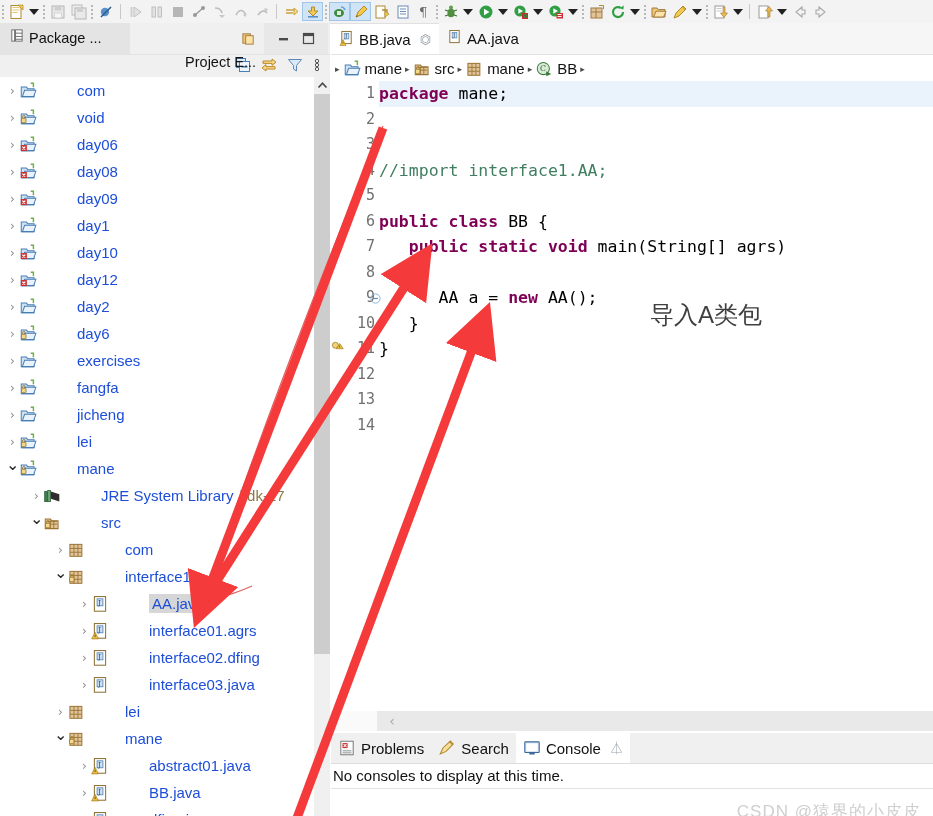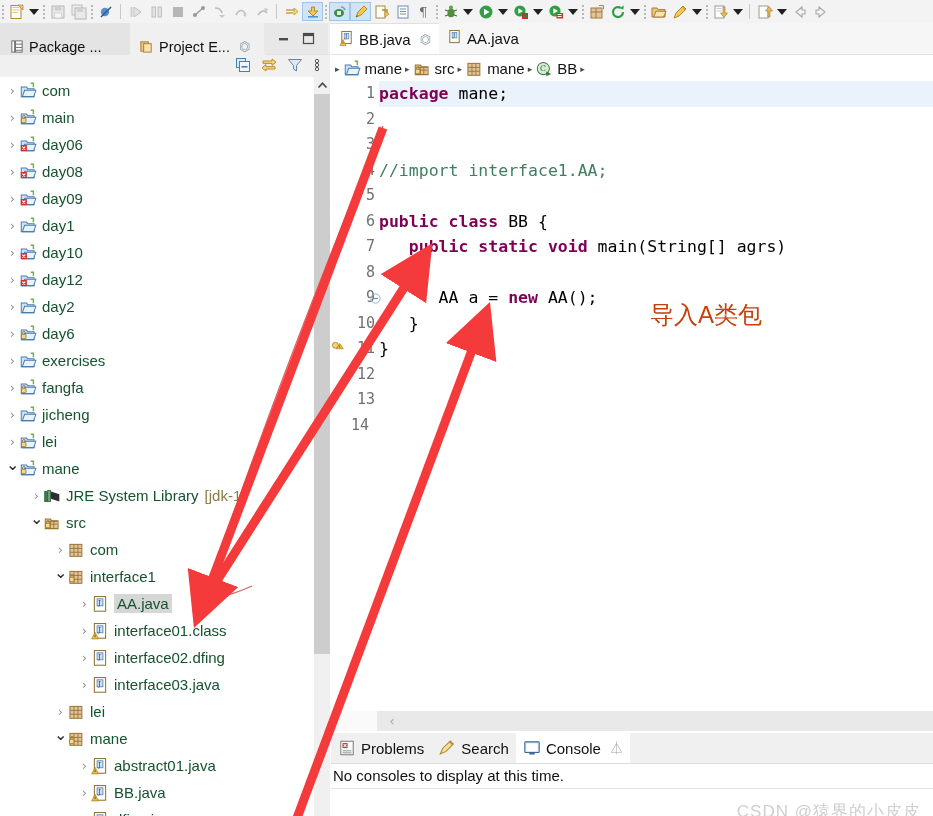--- a/index.html
+++ b/index.html
@@ -25,37 +25,37 @@
      position:relative;}
   .tb-btn.on{background:#cfe4f7;border:1px solid #9fc6e8;box-sizing:border-box;}
   .tb-ico{width:16px;height:16px;display:block;}
   .caret{width:0;height:0;border-left:5px solid transparent;border-right:5px solid transparent;
      border-top:6px solid #222;}
   .tb-car{width:14px;height:19px;display:flex;align-items:center;justify-content:center;}
 
   
   .leftpanel{position:absolute;left:0;top:23px;width:330px;height:793px;background:#fff;}
   .lp-tabs{position:relative;height:31px;background:#f0f0f0;border-bottom:1px solid #e3e3e3;}
-  .lp-tab{position:absolute;top:0;height:31px;display:flex;align-items:flex-start;gap:5px;
-     padding:16px 9px;font-size:14.5px;box-sizing:border-box;}
+  .lp-tab{position:absolute;top:0;height:31px;display:flex;align-items:flex-end;gap:5px;
+     padding:8px 9px;font-size:14.5px;box-sizing:border-box;}
   .lp-tab.active{background:#e4e4e4;}
-  .lp-tab.inactive{background:#f0f0f0;}
+  .lp-tab.inactive{background:#f0f0f0;flex-direction:column;}
   .lp-tab .lbl{white-space:nowrap;}
   .winbtns{position:absolute;right:2px;top:0;width:64px;height:31px;background:#e8e8e8;
      display:flex;align-items:center;justify-content:center;gap:10px;}
   .wb{width:15px;height:13px;position:relative;}
   .lp-toolrow{height:22px;background:#f0f0f0;display:flex;align-items:center;
      justify-content:flex-end;gap:10px;padding-right:9px;border-bottom:1px solid #e0e0e0;}
   .lp-tree{position:absolute;left:0;top:54px;width:314px;height:739px;overflow:hidden;background:#fff;}
   .trow{height:27px;display:flex;align-items:center;font-size:15px;white-space:nowrap;}
   .trow .tw{color:#8a8a8a;font-size:12px;width:13px;text-align:center;flex:0 0 13px;
      font-family:"DejaVu Sans",sans-serif;}
   .trow .tw.open{color:#2a2a2a;}
   .trow .ti{width:18px;height:18px;margin-right:5px;flex:0 0 18px;}
-  .trow .tl{font-size:15px;color:#14532d;}
+  .trow .tl{font-size:15px;color:#1d4ed8;margin-left:35px;}
   .trow .tl.sel{background:#d6d6d6;padding:1px 3px;}
 
   
   .vscroll{position:absolute;right:0;top:54px;width:16px;height:739px;background:#f0f0f0;}
   .vscroll .vsup{width:16px;height:17px;background:#f0f0f0;display:flex;align-items:center;justify-content:center;}
   .vscroll .vthumb{position:absolute;top:17px;left:0;width:16px;height:560px;background:#cdcdcd;}
 
   
   .rightpanel{position:absolute;left:331px;top:23px;width:602px;height:793px;background:#fff;}
   .ed-tabs{height:31px;background:#f6f6f6;border-bottom:1px solid #e3e3e3;display:flex;align-items:flex-end;}
@@ -91,21 +91,21 @@
   .bv-tabs{height:30px;background:#f0f0f0;display:flex;align-items:center;border-bottom:1px solid #dcdcdc;}
   .bv-tab{height:30px;display:flex;align-items:center;gap:5px;padding:12px 7px;font-size:15px;box-sizing:border-box;}
   .bv-tab.active{background:#fff;}
   .bv-body{padding:3px 12px 0 2px;font-size:15px;color:#111;}
   .bv-sep{height:1px;background:#e2e2e2;margin-top:4px;}
   .watermark{position:absolute;right:12px;bottom:16px;color:#cfcfcf;font-size:17px;
      letter-spacing:1px;font-family:"Liberation Sans",sans-serif;}
 
   
   .overlay{position:absolute;left:0;top:0;width:933px;height:816px;pointer-events:none;}
-  .annot-text{position:absolute;color:#c2410c;font-size:24px;font-family:"Liberation Sans",sans-serif;
+  .annot-text{position:absolute;color:#404040;font-size:24px;font-family:"Liberation Sans",sans-serif;
      white-space:nowrap;}
 </style>
 </head>
 <body>
 
 <div id="app">
 
   <div class="toolbar">
     <div class="tb-dots"></div>
 
@@ -428,21 +428,21 @@
         </div>
         <div class="trow" style="padding-left: 6px;">
           <span class="tw">›</span>
           <svg width="18" height="18" viewBox="0 0 16 16" class="ti">
             <path d="M2 4.5 h4.6 l1.2 1.4 H13.4 V13 H2 Z" fill="#cfe3f5" stroke="#4a7fb5" stroke-width=".9"></path>
             <path d="M3 13 L5 7.4 H15 L13 13 Z" fill="#eaf3fb" stroke="#4a7fb5" stroke-width=".9"></path>
             <path d="M10.4 1.2 h2.4 v3.4" fill="none" stroke="#6fae4a" stroke-width="1.3"></path>
             <rect x="2.2" y="8.2" width="4" height="4" rx=".6" fill="#f3d98d" stroke="#a07a2a" stroke-width=".8"></rect>
             <path d="M3.2 8.2 v-1.2 a1.2 1.2 0 0 1 2.4 0 v1.2" fill="none" stroke="#a07a2a" stroke-width=".8"></path>
           </svg>
-          <span class="tl">main</span>
+          <span class="tl">void</span>
         </div>
         <div class="trow" style="padding-left: 6px;">
           <span class="tw">›</span>
           <svg width="18" height="18" viewBox="0 0 16 16" class="ti">
             <path d="M2 4.5 h4.6 l1.2 1.4 H13.4 V13 H2 Z" fill="#cfe3f5" stroke="#4a7fb5" stroke-width=".9"></path>
             <path d="M3 13 L5 7.4 H15 L13 13 Z" fill="#eaf3fb" stroke="#4a7fb5" stroke-width=".9"></path>
             <path d="M10.4 1.2 h2.4 v3.4" fill="none" stroke="#6fae4a" stroke-width="1.3"></path>
             <rect x="1.6" y="8" width="5.4" height="5.4" fill="#cf3030"></rect>
             <path d="M3 9.4 L5.6 12 M5.6 9.4 L3 12" stroke="#fff" stroke-width="1.1"></path>
           </svg>
@@ -630,21 +630,21 @@
         </div>
         <div class="trow" style="padding-left: 78px;">
           <span class="tw">›</span>
           <svg width="18" height="18" viewBox="0 0 16 16" class="ti">
             <rect x="3" y="1.4" width="10" height="13" fill="#fff" stroke="#8a6c2e" stroke-width=".9"></rect>
             <rect x="5.4" y="3.4" width="5.2" height="6.2" fill="#cfe0f0" stroke="#4a7fb5" stroke-width=".7"></rect>
             <text x="6.4" y="8.7" font-size="6" fill="#24456e" font-family="DejaVu Serif, serif">J</text>
             <path d="M0.6 15 L3.6 9.2 L6.6 15 Z" fill="#f0c040" stroke="#9a7612" stroke-width=".6"></path>
             <rect x="3.3" y="11.4" width="0.7" height="2" fill="#4a3a08"></rect>
           </svg>
-          <span class="tl">interface01.class</span>
+          <span class="tl">interface01.agrs</span>
         </div>
         <div class="trow" style="padding-left: 78px;">
           <span class="tw">›</span>
           <svg width="18" height="18" viewBox="0 0 16 16" class="ti">
             <rect x="3" y="1.4" width="10" height="13" fill="#fff" stroke="#8a6c2e" stroke-width=".9"></rect>
             <rect x="5.4" y="3.4" width="5.2" height="6.2" fill="#cfe0f0" stroke="#4a7fb5" stroke-width=".7"></rect>
             <text x="6.4" y="8.7" font-size="6" fill="#24456e" font-family="DejaVu Serif, serif">J</text>
           </svg>
           <span class="tl">interface02.dfing</span>
         </div>
@@ -814,21 +814,21 @@
           <div class="ln" style="padding-right: 4px;">4</div>
           <div class="ln" style="padding-right: 4px;">5</div>
           <div class="ln" style="padding-right: 4px;">6</div>
           <div class="ln" style="padding-right: 4px;">7</div>
           <div class="ln" style="padding-right: 4px;">8</div>
           <div class="ln" style="padding-right: 4px;">9</div>
           <div class="ln" style="padding-right: 4px;">10</div>
           <div class="ln" style="padding-right: 4px;">11</div>
           <div class="ln" style="padding-right: 4px;">12</div>
           <div class="ln" style="padding-right: 4px;">13</div>
-          <div class="ln" style="padding-right: 4px; text-align: center;">14</div>
+          <div class="ln" style="padding-right: 4px;">14</div>
         </div>
       <div class="folds" id="folds">
           <div style="position: absolute; left: 0px; top: 211px;"><svg width="11" height="11" viewBox="0 0 11 11">
               <circle cx="5.5" cy="5.5" r="4.6" fill="none" stroke="#8fb3d9" stroke-width="1"></circle>
               <line x1="3" y1="5.5" x2="8" y2="5.5" stroke="#5b8fc9" stroke-width="1.2"></line>
             </svg></div>
         </div>
       <div class="code" id="code">
           <div class="ln"><span class="kw">package</span><span> mane;</span></div>
           <div class="ln">&nbsp;</div>

